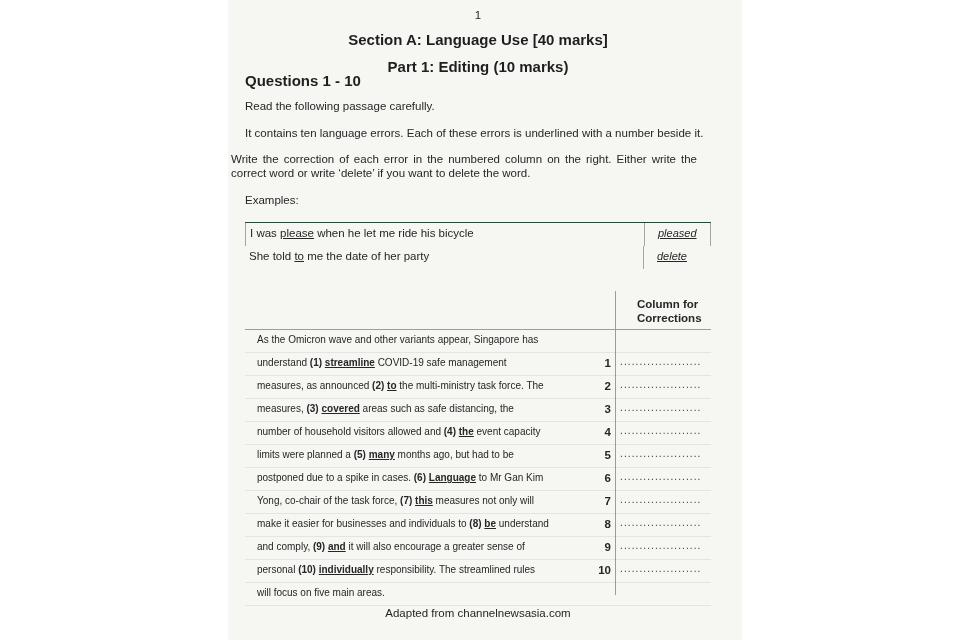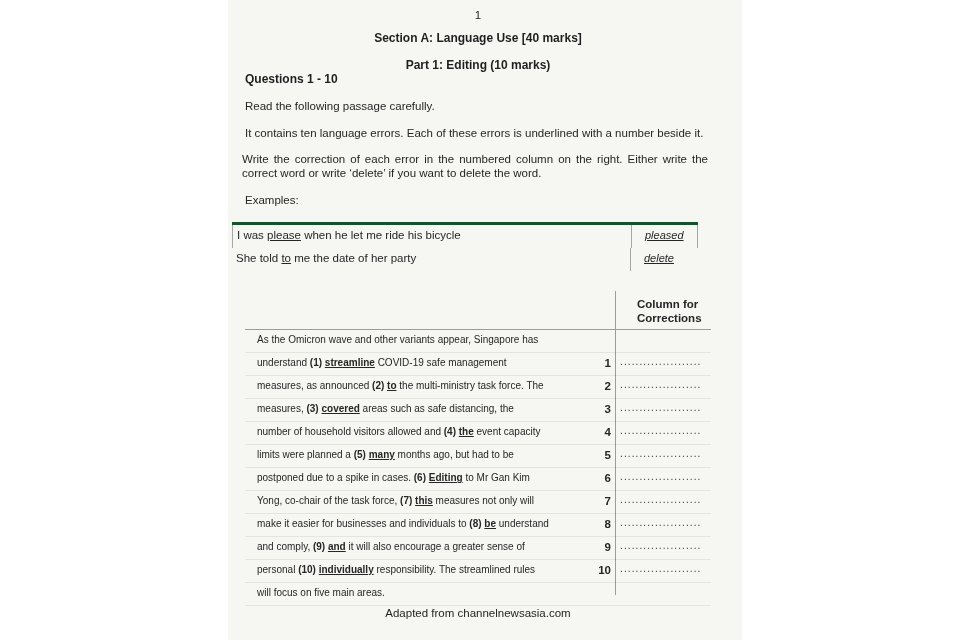--- a/index.html
+++ b/index.html
@@ -25,35 +25,35 @@
     background: #f6f6f3;
   }
   .abs { position: absolute; }
   .centered { left: 17px; width: 466px; text-align: center; }
   .body-text {
     font-size: 11.5px;
     line-height: 14px;
     color: #262626;
   }
   .title-text {
-    font-size: 12px;
+    font-size: 15px;
     font-weight: bold;
     color: #1f1f1f;
   }
   
   .justify-line {
     text-align: justify;
     text-align-last: justify;
   }
   
   #examples-table {
-    left: 4px;
+    left: 17px;
     top: 222px;
     width: 466px;
-    border-top: 3px solid #14532d;
+    border-top: 1px solid #14532d;
     text-decoration: underline;
   }
   .ex-row {
     position: relative;
     height: 23px;
     white-space: nowrap;
   }
   .ex-row.first {
     border-left: 1px solid #a5a5a5;
     border-right: 1px solid #a5a5a5;
@@ -162,21 +162,21 @@
     <div class="abs centered title-text" style="top:31px;">Section A: Language Use [40 marks]</div>
 
     <div class="abs centered title-text" style="top:58px;">Part 1: Editing (10 marks)</div>
 
     <div class="abs title-text" style="left:17px; top:72px;">Questions 1 - 10</div>
 
     <div class="abs body-text" style="left:17px; top:99px;">Read the following passage carefully.</div>
 
     <div class="abs body-text" style="left:17px; top:126px; width:466px;">It contains ten language errors. Each of these errors is underlined with a number beside it.</div>
 
-    <div class="abs body-text" style="left:14px; top:152px; width:466px;">
+    <div class="abs body-text" style="left:3px; top:152px; width:466px;">
       <div class="justify-line">Write the correction of each error in the numbered column on the right. Either write the</div>
       <div>correct word or write ‘delete’ if you want to delete the word.</div>
     </div>
 
     <div class="abs body-text" style="left:17px; top:193px;">Examples:</div>
 
     <div id="examples-table" class="abs">
   <div class="ex-row first">
     <span class="ex-sentence"><span class="ex-before">I was </span><span class="ex-error u">please</span><span class="ex-after"> when he let me ride his bicycle</span></span>
     <span class="ex-sep"></span>
@@ -230,21 +230,21 @@
     <span class="row-dots">.....................</span>
   </div>
 
   <div class="p-row">
     <span class="row-text"><span>limits were planned a </span><span class="b">(5) </span><span class="b u">many</span><span> months ago, but had to be</span></span>
     <span class="row-num">5</span>
     <span class="row-dots">.....................</span>
   </div>
 
   <div class="p-row">
-    <span class="row-text"><span>postponed due to a spike in cases. </span><span class="b">(6) </span><span class="b u">Editing</span><span> to Mr Gan Kim</span></span>
+    <span class="row-text"><span>postponed due to a spike in cases. </span><span class="b">(6) </span><span class="b u">Language</span><span> to Mr Gan Kim</span></span>
     <span class="row-num">6</span>
     <span class="row-dots">.....................</span>
   </div>
 
   <div class="p-row">
     <span class="row-text"><span>Yong, co-chair of the task force, </span><span class="b">(7) </span><span class="b u">this</span><span> measures not only will</span></span>
     <span class="row-num">7</span>
     <span class="row-dots">.....................</span>
   </div>
 

